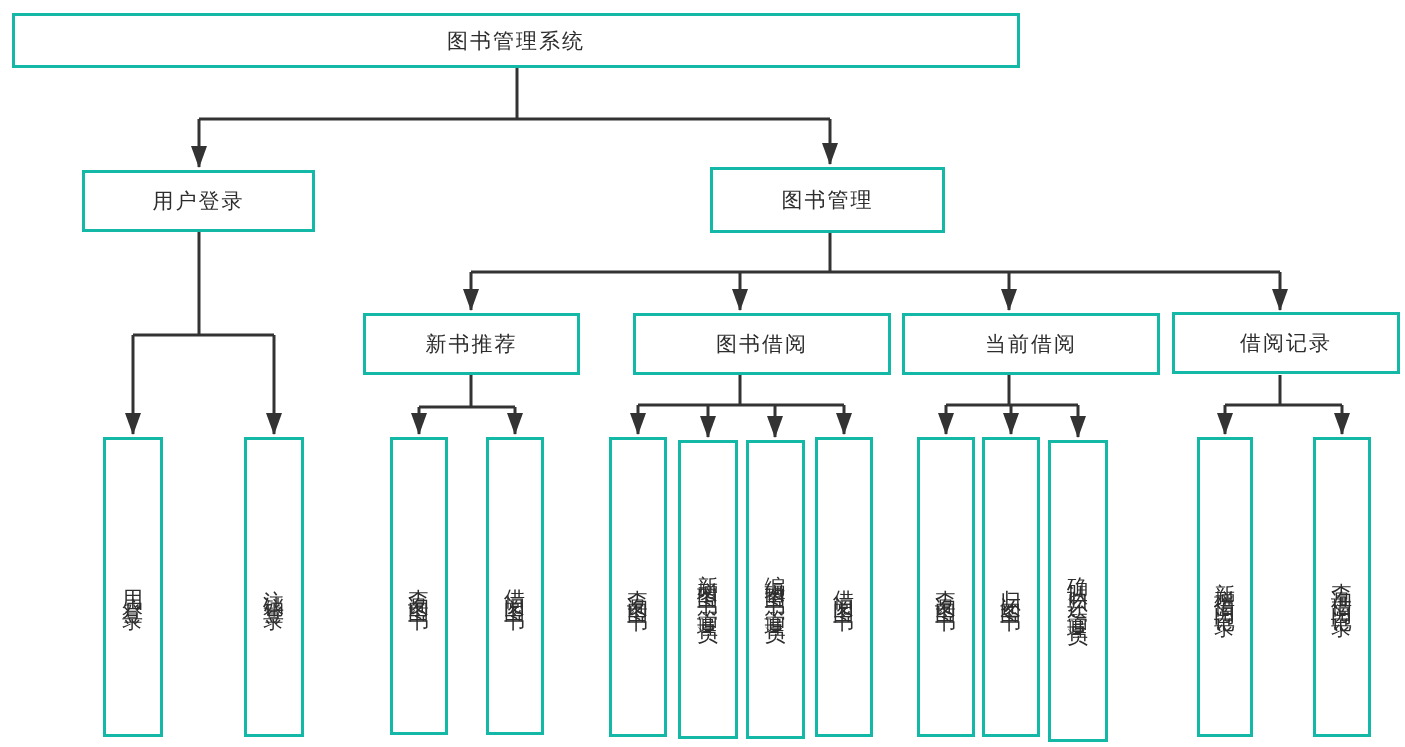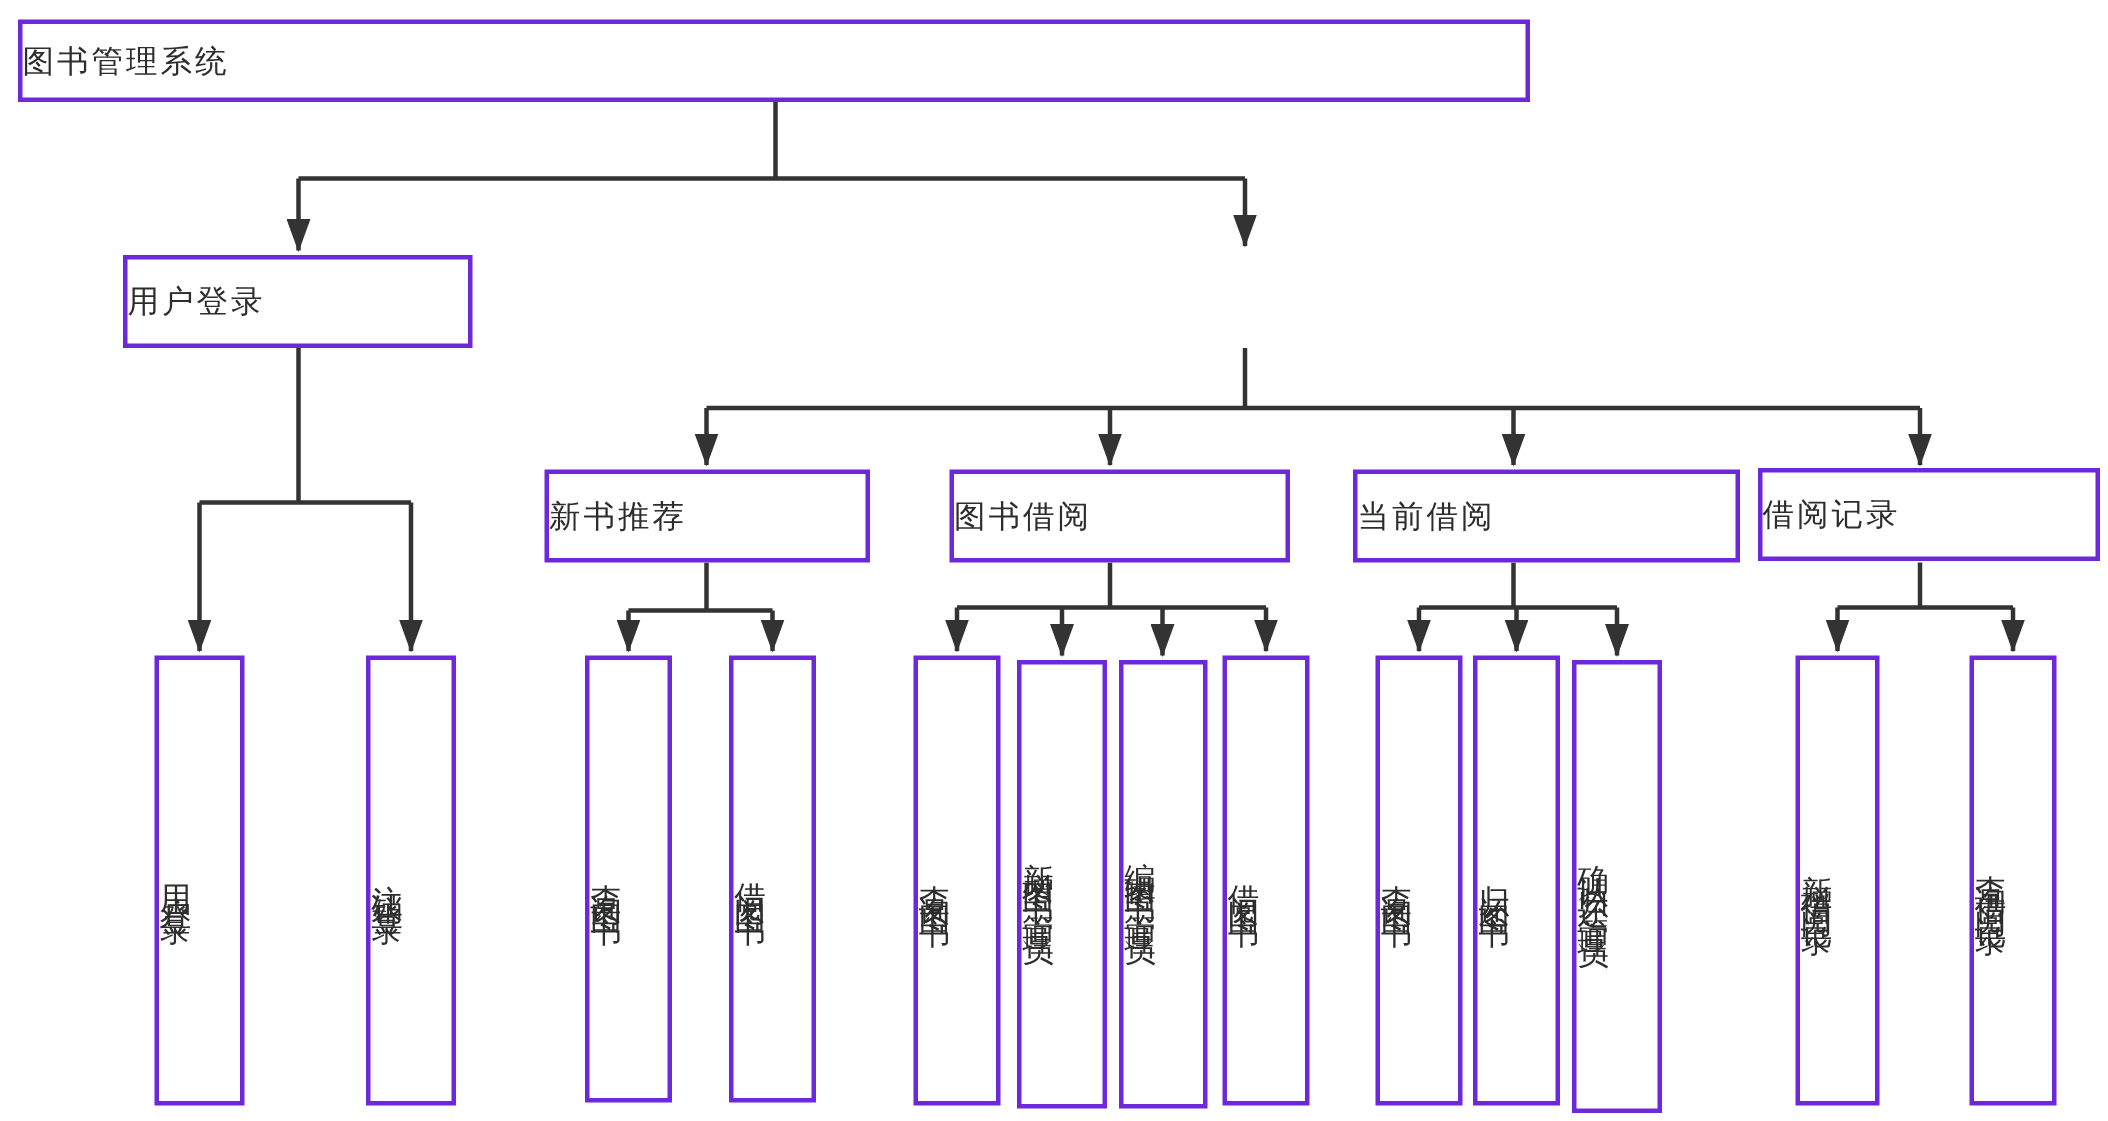--- a/index.html
+++ b/index.html
@@ -18,24 +18,25 @@
   }
   svg.connectors {
     position: absolute;
     left: 0;
     top: 0;
     z-index: 1;
   }
   .node {
     position: absolute;
     box-sizing: border-box;
-    border: 3px solid #6d28d9;
+    border: 3px solid #14b8a6;
     background: #ffffff;
     display: flex;
     align-items: center;
+    justify-content: center;
     z-index: 2;
   }
   .node.h span {
     font-size: 21px;
     letter-spacing: 2px;
     color: #2d2d2d;
     white-space: nowrap;
   }
   .node.v span {
     writing-mode: vertical-rl;
@@ -107,25 +108,28 @@
     </g>
   </svg>
 
   <div class="node h" style="left:12px;top:13px;width:1008px;height:55px">
     <span>图书管理系统</span>
   </div>
 
   <div class="node h" style="left:82px;top:170px;width:233px;height:62px">
     <span>用户登录</span>
   </div>
+  <div class="node h" style="left:710px;top:167px;width:235px;height:66px">
+    <span>图书管理</span>
+  </div>
 
   <div class="node h" style="left:363px;top:313px;width:217px;height:62px">
     <span>新书推荐</span>
   </div>
-  <div class="node h" style="left:633px;top:313px;width:227px;height:62px">
+  <div class="node h" style="left:633px;top:313px;width:258px;height:62px">
     <span>图书借阅</span>
   </div>
   <div class="node h" style="left:902px;top:313px;width:258px;height:62px">
     <span>当前借阅</span>
   </div>
   <div class="node h" style="left:1172px;top:312px;width:228px;height:62px">
     <span>借阅记录</span>
   </div>
 
   <div class="node v" style="left:103px;top:437px;width:60px;height:300px">

